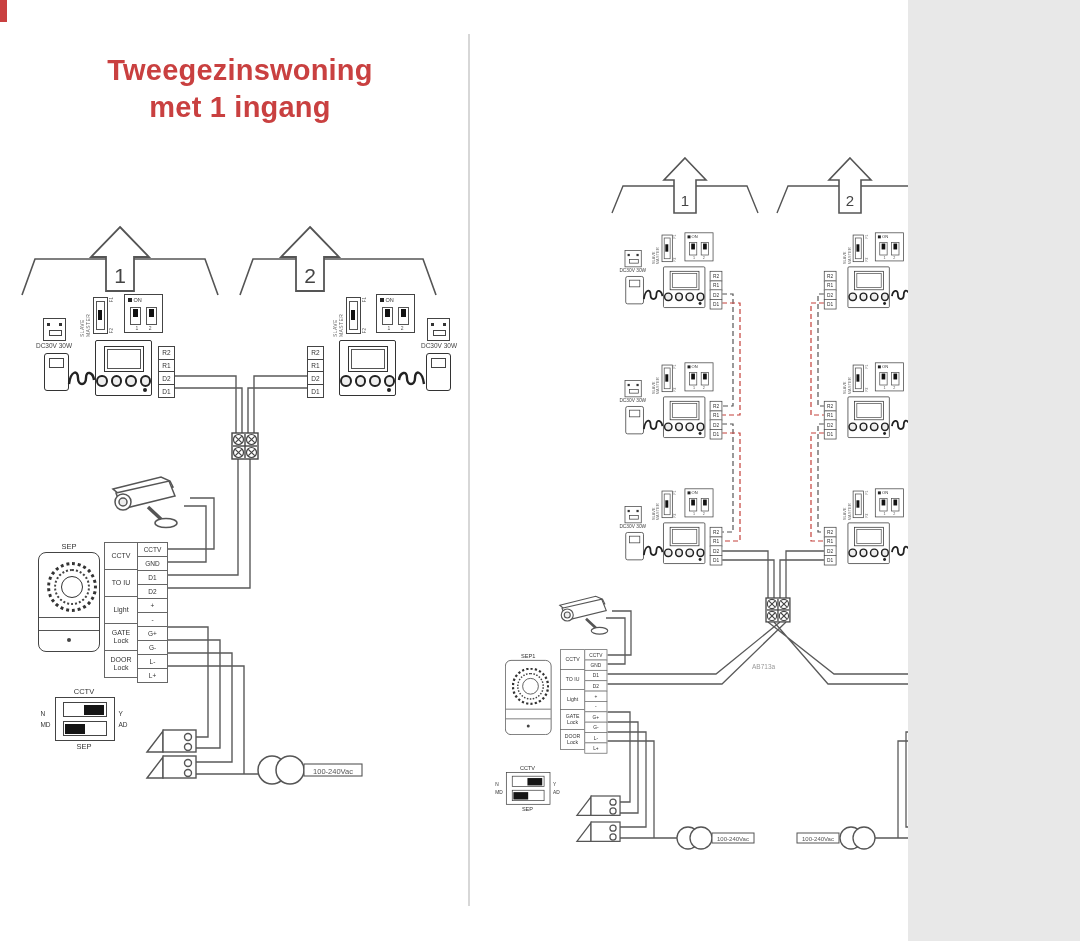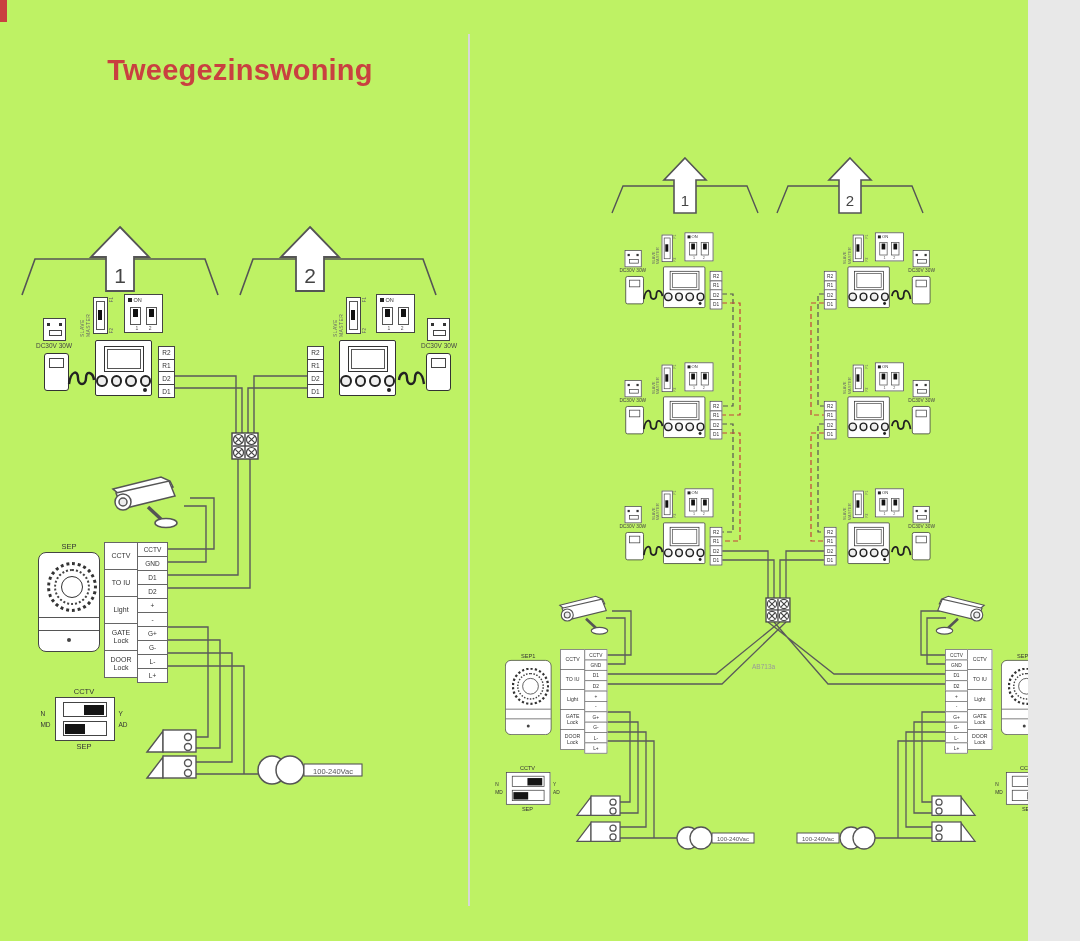--- a/index.html
+++ b/index.html
@@ -1,16 +1,16 @@
 <!DOCTYPE html>
 <html><head>
 <meta charset="utf-8">
 <style>
   html,body{margin:0;padding:0;background:#e8e8e8;font-family:"Liberation Sans",sans-serif;}
-  #canvas{position:relative;width:1028px;height:941px;background:#bef264;overflow:hidden;}
+  #canvas{position:relative;width:908px;height:941px;background:#ffffff;overflow:hidden;}
   #corner-mark{position:absolute;left:0;top:0;width:7px;height:22px;background:#c94040;}
   #divider{position:absolute;left:468px;top:34px;width:1.5px;height:872px;background:#d7d7d7;}
   .title{position:absolute;color:#c94040;font-size:29px;font-weight:600;text-align:center;line-height:1.28;letter-spacing:.2px;z-index:3;}
   #title-left{left:85px;top:52px;width:310px;}
   #title-right{left:598px;top:58px;width:404px;}
   svg{position:absolute;left:0;top:0;z-index:1;}
   
   .unit{position:absolute;width:170px;height:112px;z-index:2;}
   .unit.sm{transform:scale(0.74);transform-origin:0 0;}
   .vtext{writing-mode:vertical-rl;transform:rotate(180deg);color:#666;}
@@ -86,20 +86,21 @@
 </style>
 </head>
 <body>
 
 <div id="canvas">
   <div id="corner-mark"></div>
   <div id="divider"></div>
 
   <div id="title-left" class="title">
     <div>Tweegezinswoning</div>
+    <div>met 1 ingang</div>
   </div>
 
   <svg width="1080" height="941" viewBox="0 0 1080 941">
     <defs>
       <g id="jcell" stroke="#444" fill="#fff" stroke-width="1.2">
         <circle r="5"></circle>
         <line x1="-3.2" y1="-3.2" x2="3.2" y2="3.2"></line>
         <line x1="3.2" y1="-3.2" x2="-3.2" y2="3.2"></line>
       </g>
       <g id="junc" stroke="#444" fill="none" stroke-width="1.4">

